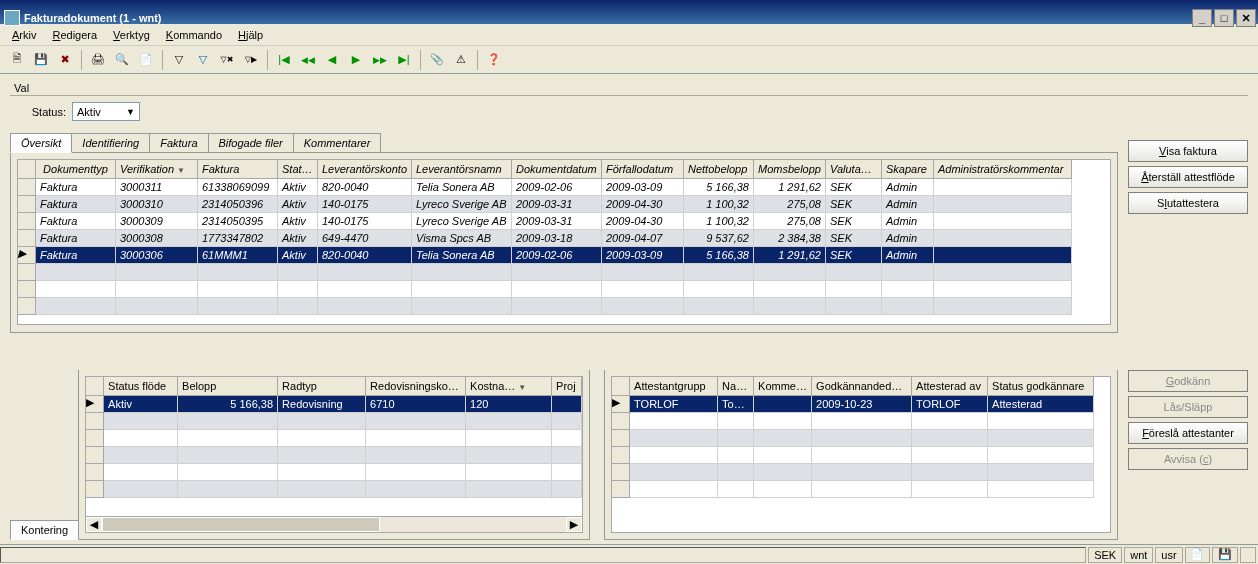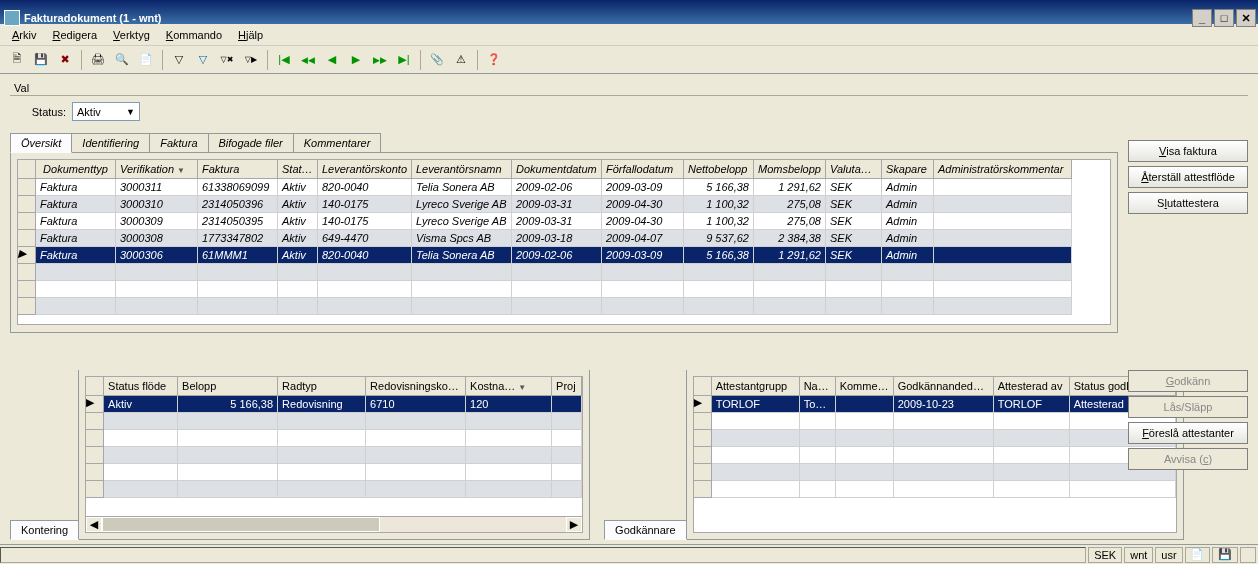--- a/index.html
+++ b/index.html
@@ -539,23 +539,20 @@
       <div class="scrollbar-h">
         <div class="sb-btn">◀</div>
         <div class="sb-track">
             <div class="sb-thumb" style="width:60%;"></div>
           </div>
         <div class="sb-btn">▶</div>
       </div>
     </div>
   </div>
   <div class="lower-col">
-    <div class="tab-row">
-      <div class="tab active">Godkännare</div>
-    </div>
     <div class="lower-grid-wrap">
       <div class="grid" id="grid-godkannare" style="flex:1;">
           <div class="grid-header">
             <div class="row-handle"></div>
             <div class="cell" style="width: 88px;">Attestantgrupp</div>
             <div class="cell" style="width: 36px;">Namn</div>
             <div class="cell" style="width: 58px;">Kommentar</div>
             <div class="cell" style="width: 100px;">Godkännandedatum</div>
             <div class="cell" style="width: 76px;">Attesterad av</div>
             <div class="cell" style="width: 106px;">Status godkännare</div>

